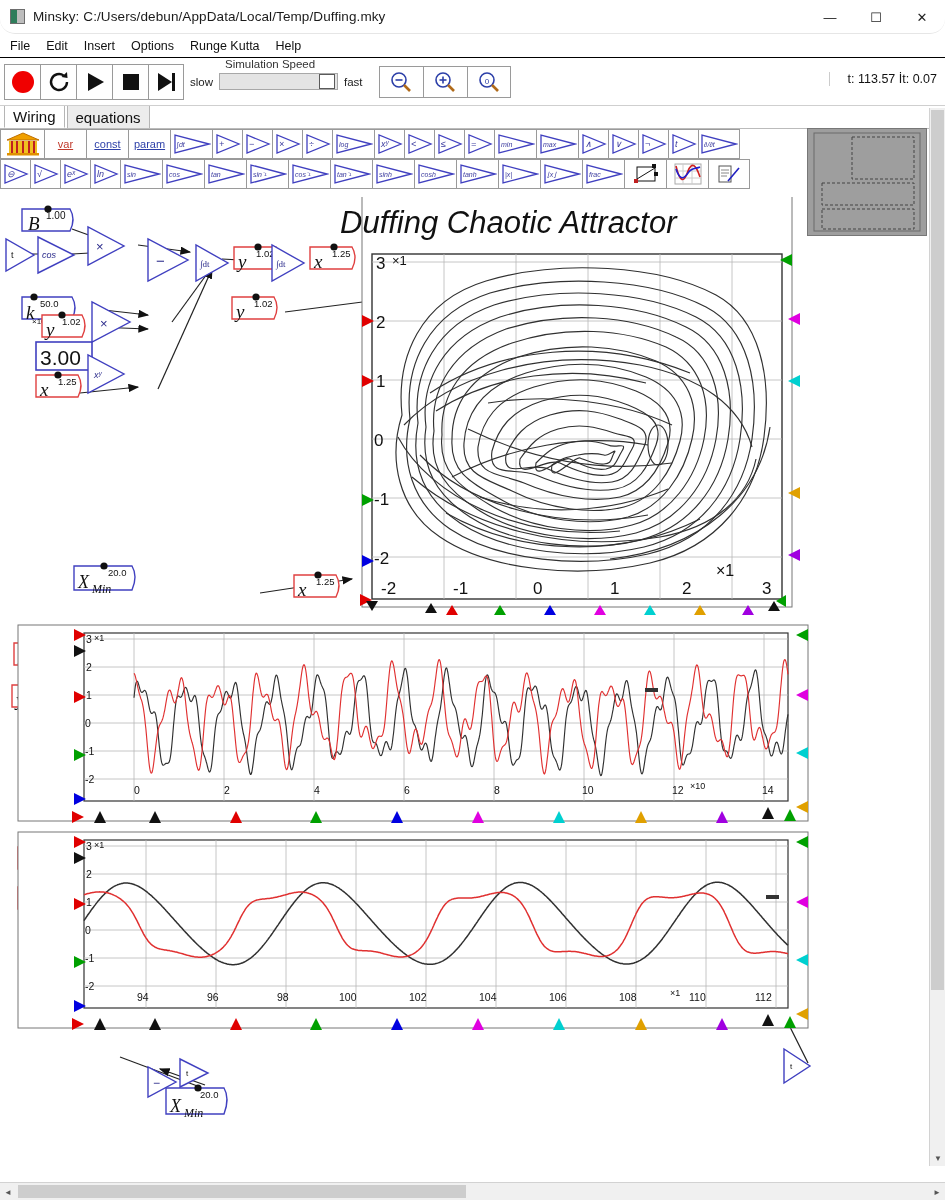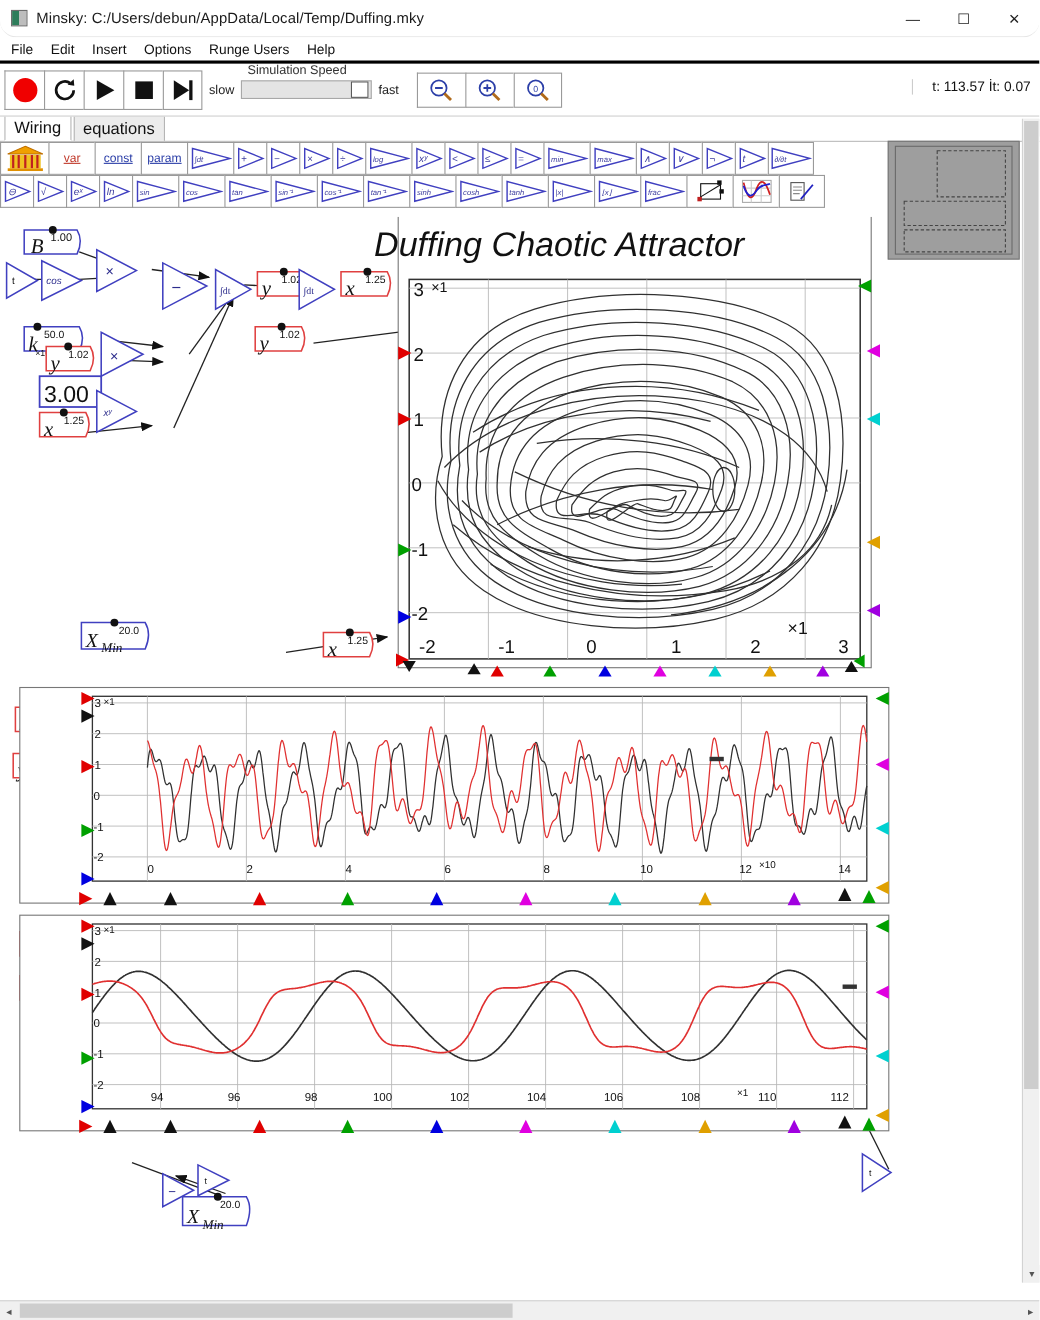--- a/index.html
+++ b/index.html
@@ -24,21 +24,21 @@
     background:linear-gradient(90deg,#2e7d5b 0 48%, #bdbdbd 48% 100%);
     border:1px solid #6d6d6d;
   }
   .title-text{ font-size:13.5px; color:#1a1a1a; letter-spacing:0.1px;}
   .wbtns{ position:absolute; right:0; top:0; height:34px; display:flex; }
   .wbtn{ width:46px;height:34px;display:flex;align-items:center;justify-content:center;
          font-size:13px;color:#222; }
 
   
   .menubar{ height:24px; display:flex; align-items:center; padding-left:10px;
-            background:#fff; border-bottom:3px solid #000000;}
+            background:#fff; border-bottom:1px solid #000000;}
   .menuitem{ font-size:12.5px; color:#111; margin-right:16px; cursor:default; }
 
   
   .toolbar{ height:48px; display:flex; align-items:center; background:#fff;
             border-bottom:1px solid #cfcfcf; position:relative; }
   .tbtn{ width:36px;height:36px; margin:0; border:1px solid #9a9a9a; border-right:none;
          background:#fff; display:flex;align-items:center;justify-content:center; }
   .tgroup{ display:flex; margin-left:4px; }
   .tgroup .tbtn:last-child{ border-right:1px solid #9a9a9a; }
   .slow,.fast{ font-size:11.5px; color:#222; margin:12px 6px; }
@@ -104,21 +104,21 @@
     <div class="wbtn">☐</div>
     <div class="wbtn close">✕</div>
   </div>
 </div>
 
 <div class="menubar">
   <div class="menuitem">File</div>
   <div class="menuitem">Edit</div>
   <div class="menuitem">Insert</div>
   <div class="menuitem">Options</div>
-  <div class="menuitem">Runge Users</div>
+  <div class="menuitem">Runge Kutta</div>
   <div class="menuitem">Help</div>
 </div>
 
 <div class="toolbar">
   <div class="tgroup">
     <div class="tbtn">
       <svg width="24" height="24">
           <circle cx="12" cy="12" r="11" fill="#f00000"></circle>
         </svg>
     </div>

